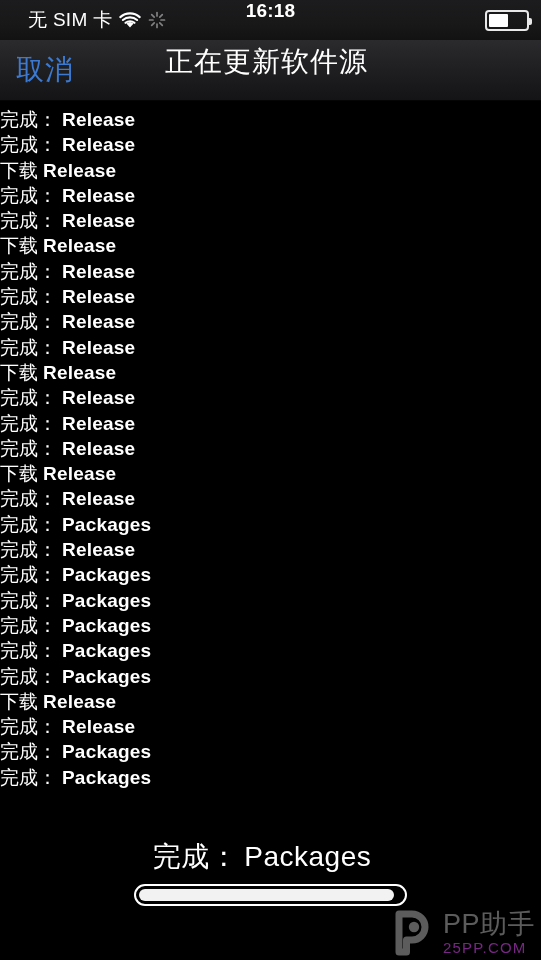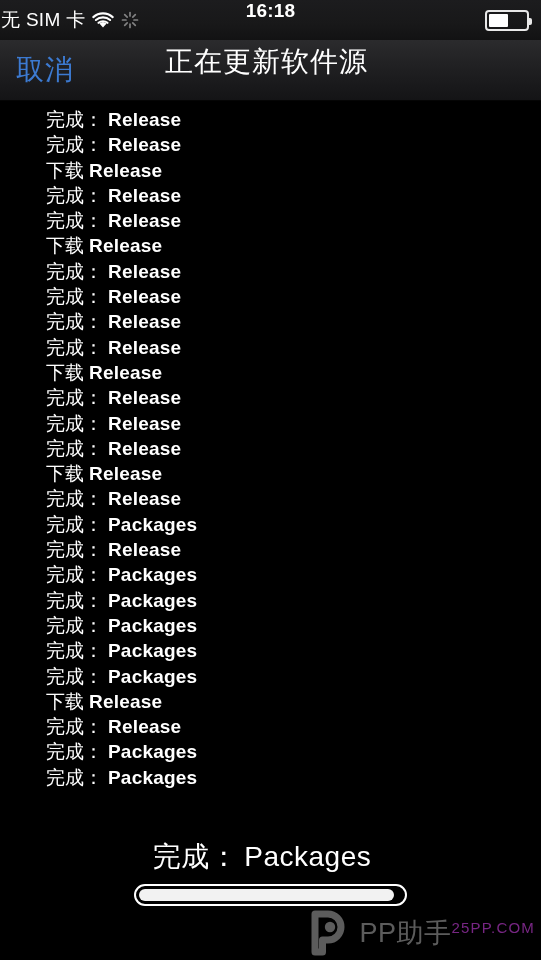--- a/index.html
+++ b/index.html
@@ -19,21 +19,21 @@
   
   #status-bar {
     position:absolute; top:0; left:0;
     width:541px; height:40px;
     background:linear-gradient(180deg,#1c1c1e 0%,#181819 60%,#121213 100%);
     display:flex; align-items:center;
     color:#fff;
   }
   #sb-left {
     display:flex; align-items:center; gap:7px;
-    padding-left:1px;
+    padding-left:28px;
     font-size:19px; font-weight:400; letter-spacing:.3px;
     white-space:nowrap;
     justify-content:space-between;
   }
   #sb-left .carrier { font-size:19px; }
   .wifi-icon { display:inline-block; width:22px; height:17px; position:relative; }
   .wifi-icon svg { display:block; }
   .sync-icon { display:inline-block; width:18px; height:18px; opacity:.45; }
   .sync-icon svg { display:block; }
   #sb-center {
@@ -83,21 +83,20 @@
   #log-area {
     position:absolute; top:102px; left:0;
     width:541px; height:700px;
     background:#000;
     overflow:hidden;
     padding-top:5px;
   }
   .log-line {
     height:25.3px;
     line-height:25.3px;
-    padding-left:46px;
     color:#fff;
     font-size:19px;
     white-space:nowrap;
     font-weight:700;
   }
   .log-line .lbl {
     font-weight:400;
     letter-spacing:0;
   }
   .log-line .lbl.colon::after { content:"\FF1A"; }
@@ -140,21 +139,21 @@
   #watermark {
     position:absolute; right:6px; bottom:2px;
     display:flex; align-items:center;
     opacity:.55;
     user-select:none;
   }
   #wm-logo {
     width:50px; height:50px;
     margin-right:6px;
   }
-  #wm-text { display:flex; justify-content:center; }
+  #wm-text { display:flex; flex-direction:column; justify-content:center; }
   #wm-title {
     color:#a8a8a8; font-size:27px; font-weight:400;
     letter-spacing:.5px; line-height:29px;
   }
   #wm-sub {
     color:#d946ef; font-size:15px; letter-spacing:1.2px;
     line-height:17px;
   }
 </style>
 </head>

